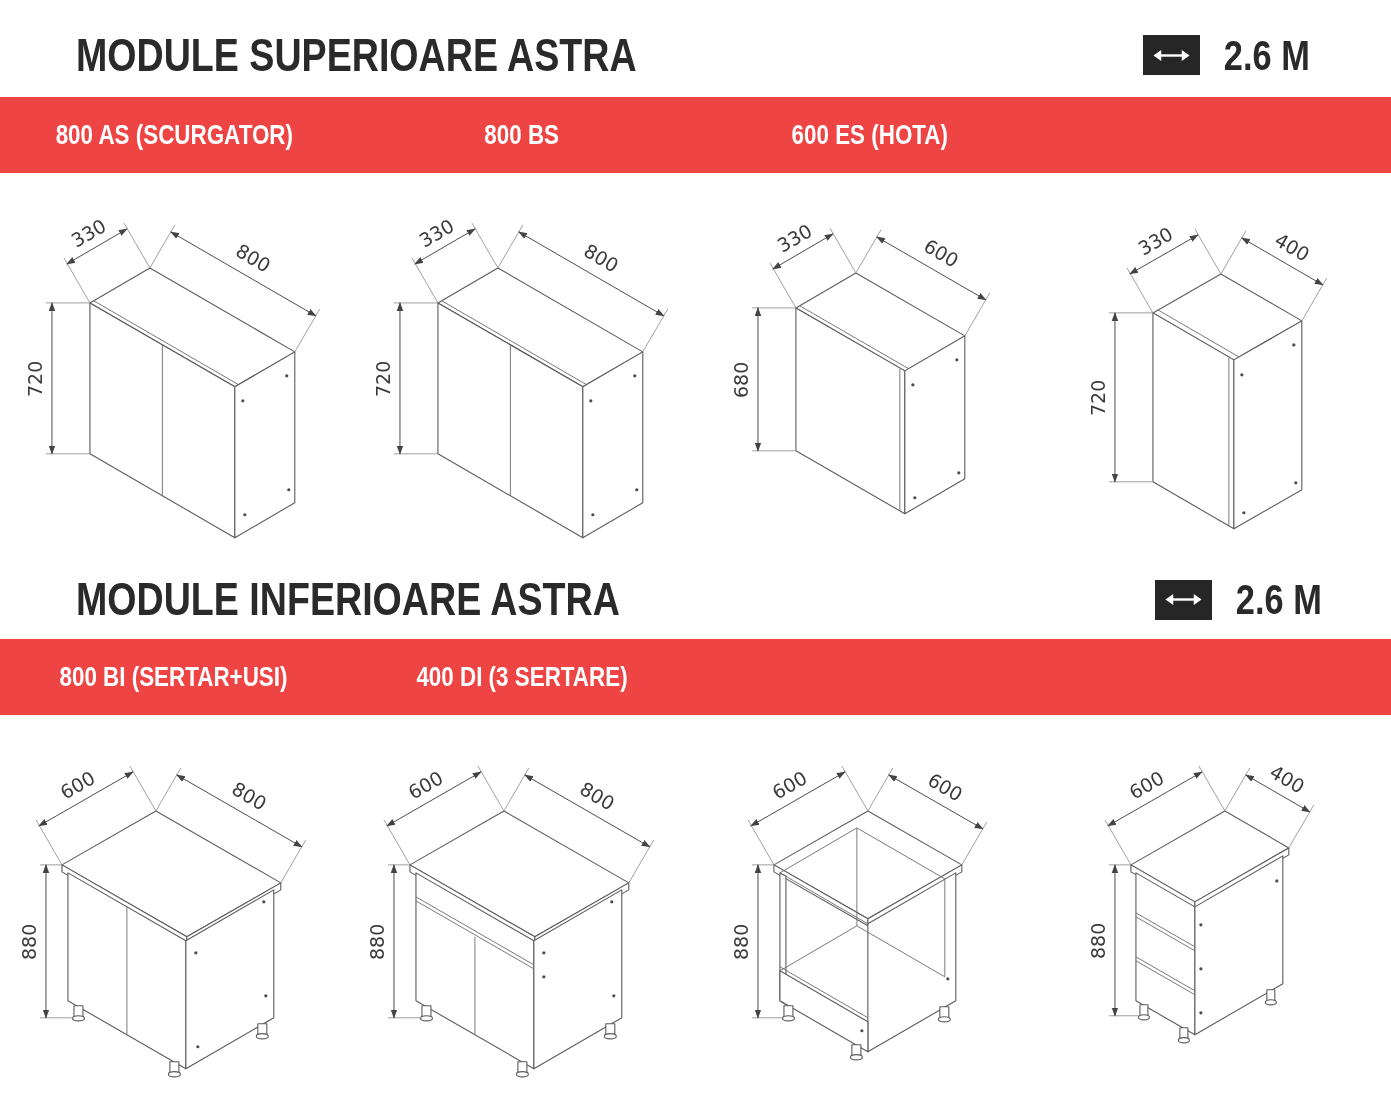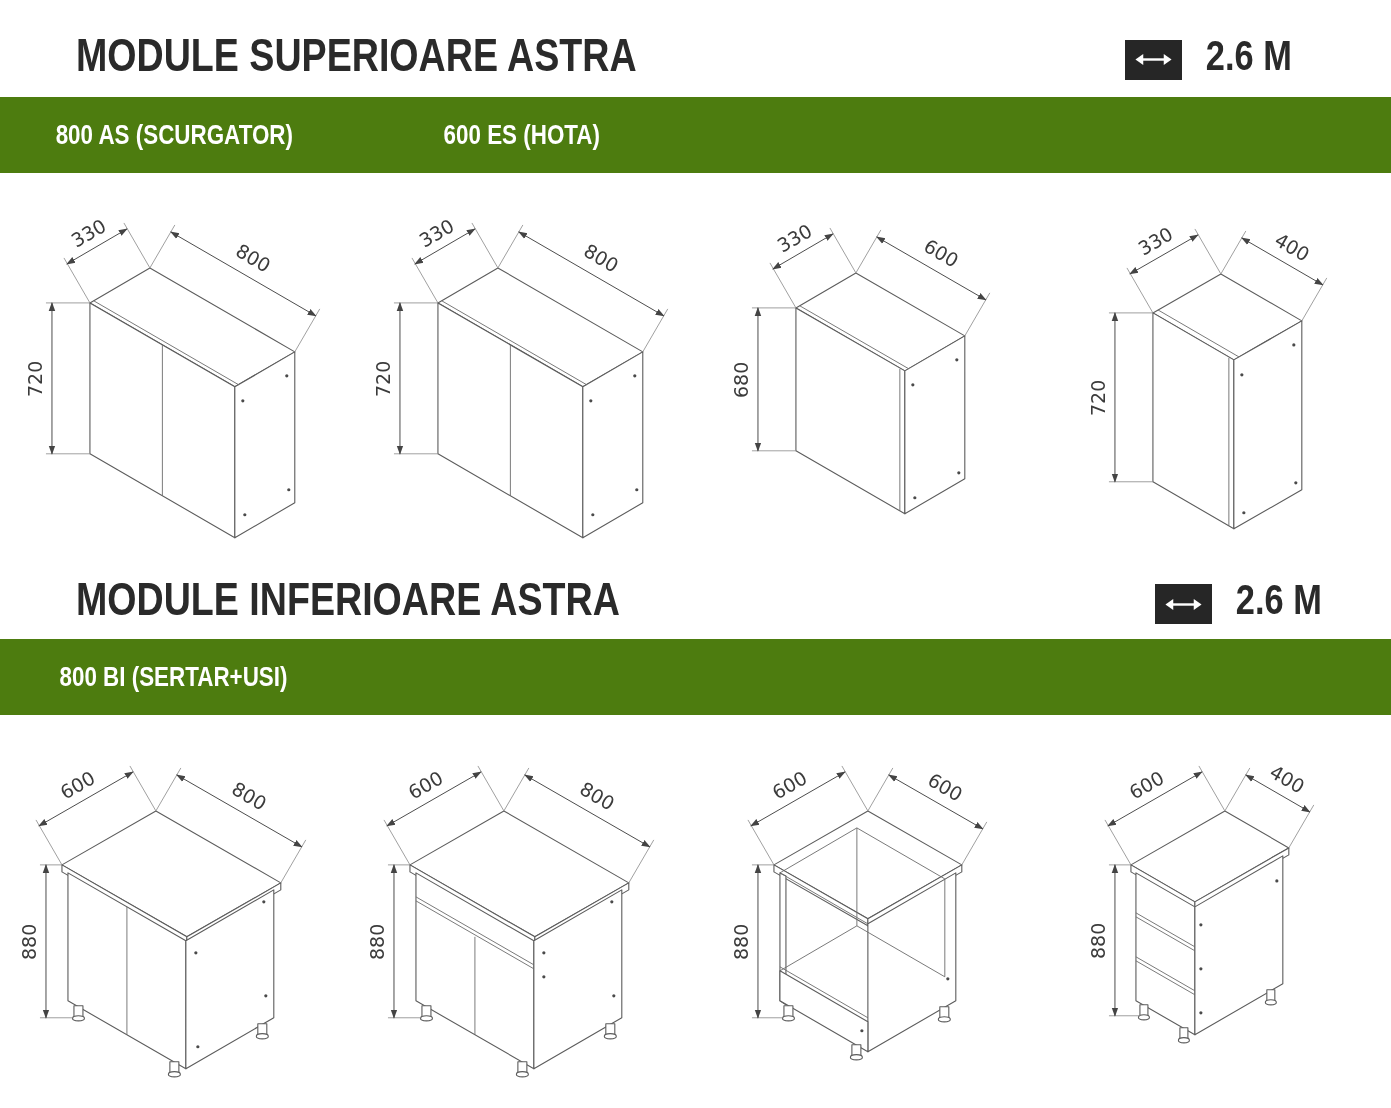--- a/index.html
+++ b/index.html
@@ -3,31 +3,31 @@
 <meta charset="utf-8">
 <style>
   html,body{margin:0;padding:0;}
   body{
     width:1391px;height:1108px;background:#ffffff;
     font-family:"Liberation Sans", sans-serif;
     overflow:hidden;
   }
   .sec-head{
     display:flex;justify-content:space-between;align-items:center;
-    padding:30px 88px 16px 76px;
+    padding:30px 70px 16px 76px;
   }
   .sec-head.s2{padding:12px 58px 14px 76px;}
   .title{margin:0;font-size:47px;line-height:1.08;font-weight:700;color:#2a2a2a;letter-spacing:0px;}
   .cond{display:inline-block;transform:scaleX(0.8);transform-origin:left center;white-space:nowrap;}
   .cond-c{display:inline-block;transform:scaleX(0.8);transform-origin:center center;white-space:nowrap;}
-  .len{display:flex;align-items:flex-end;gap:13px;}
+  .len{display:flex;align-items:center;gap:13px;}
   .len-badge{width:57px;height:40px;background:#262626;display:flex;align-items:center;justify-content:center;}
   .len-text{font-size:43px;font-weight:700;color:#2a2a2a;}
   .bar{
-    background:#4d7c0f;height:76px;
+    background:#ef4444;height:76px;
     display:grid;grid-template-columns:repeat(4,1fr);align-items:center;
   }
   .bar-label{text-align:center;color:#ffffff;font-size:28px;font-weight:700;line-height:1;}
   .draw-row{display:grid;grid-template-columns:repeat(4,1fr);}
   .cell{position:relative;}
   svg.module{width:100%;height:auto;display:block;}
   
   .face{fill:#ffffff;stroke:#5c5c5c;stroke-width:1.1;stroke-linejoin:round;}
   .ln{stroke:#6b6b6b;stroke-width:0.9;fill:none;}
   .dim{stroke:#4c4c4c;stroke-width:1;fill:none;}
@@ -55,20 +55,21 @@
         <path d="M11 3.2 L2.6 9 L11 14.8 z" fill="#ffffff"></path>
         <path d="M33 3.2 L41.4 9 L33 14.8 z" fill="#ffffff"></path>
       </svg>
     </span>
     <span class="len-text"><span class="cond-c">2.6 M</span></span>
   </div>
 </header>
 
 <div class="bar">
   <div class="bar-label"><span class="cond-c">800 AS (SCURGATOR)</span></div>
+  <div class="bar-label"><span class="cond-c">800 BS</span></div>
   <div class="bar-label"><span class="cond-c">600 ES (HOTA)</span></div>
 </div>
 
 <div class="draw-row">
 
   <div class="cell">
     <svg class="module" viewBox="0 0 348 390">
       <g>
         <polygon class="face" points="90,130 150,95 295,179 235,214"></polygon>
         <polygon class="face" points="90,130 235,214 235,365 90,281"></polygon>
@@ -197,20 +198,21 @@
         <path d="M11 3.2 L2.6 9 L11 14.8 z" fill="#ffffff"></path>
         <path d="M33 3.2 L41.4 9 L33 14.8 z" fill="#ffffff"></path>
       </svg>
     </span>
     <span class="len-text"><span class="cond-c">2.6 M</span></span>
   </div>
 </header>
 
 <div class="bar">
   <div class="bar-label"><span class="cond-c">800 BI (SERTAR+USI)</span></div>
+  <div class="bar-label"><span class="cond-c">400 DI (3 SERTARE)</span></div>
 </div>
 
 <div class="draw-row">
 
   <div class="cell">
     <svg class="module" viewBox="0 0 348 383">
       <g>
         <polygon class="face" points="62,150 156,96 281,168 187,222"></polygon>
         <polygon class="face" points="62,150 187,222 187,229 62,157"></polygon>
         <polygon class="face" points="187,222 281,168 281,175 187,229"></polygon>

